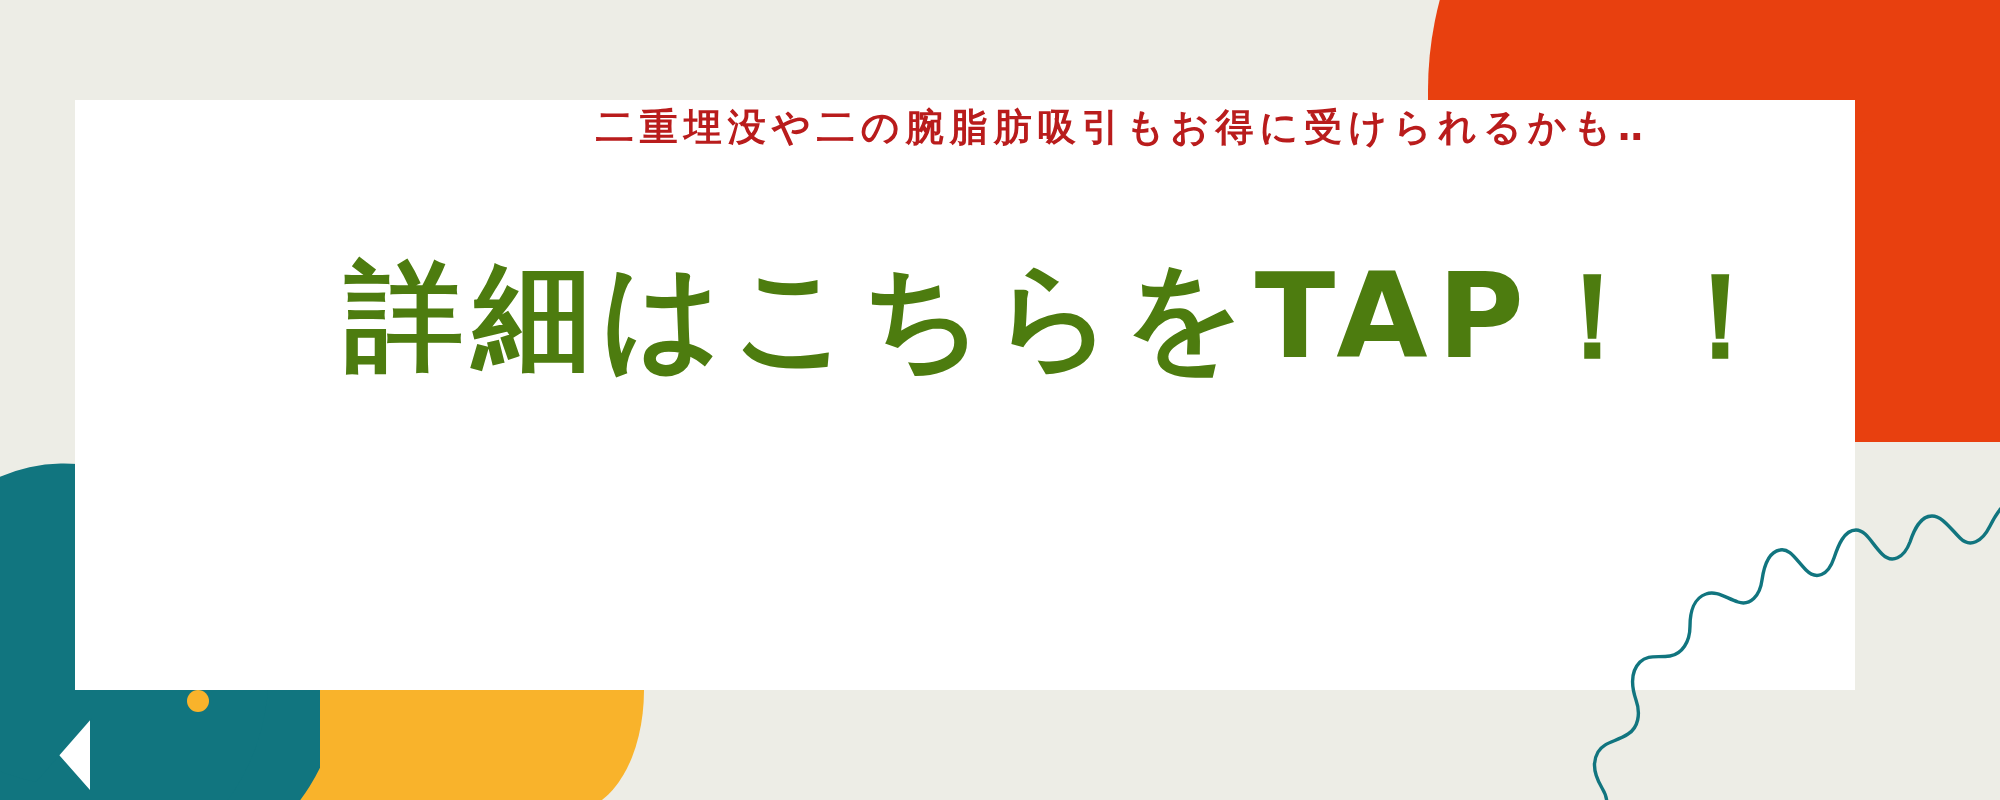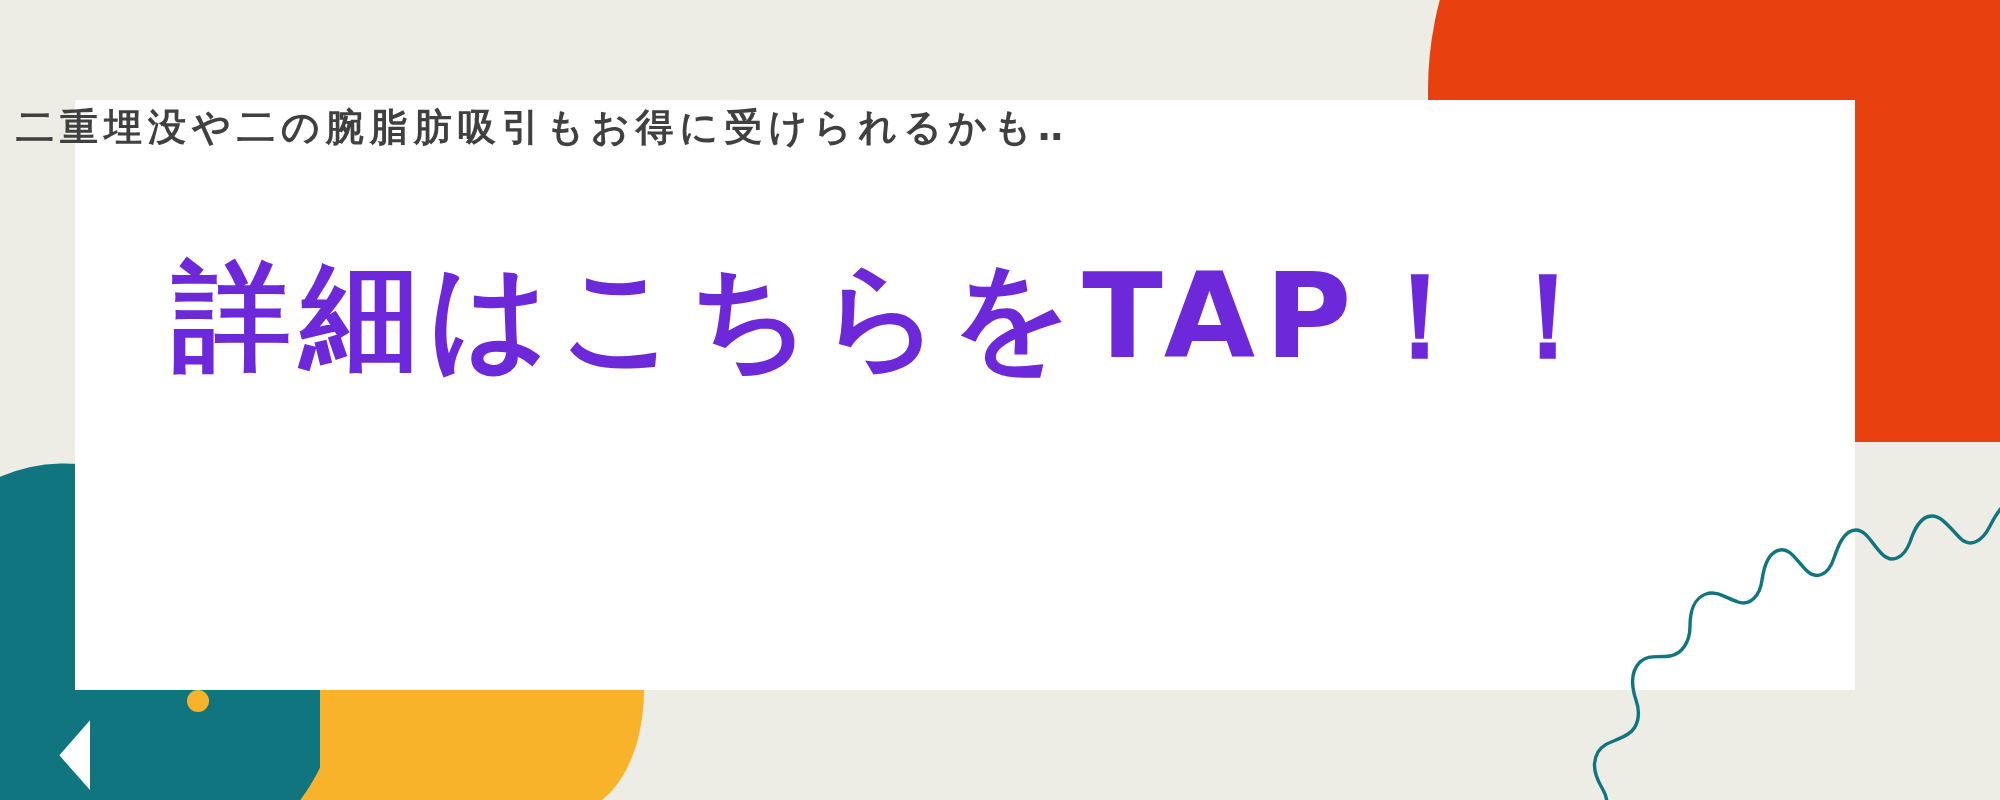--- a/index.html
+++ b/index.html
@@ -99,39 +99,39 @@
     top: 590px;
     width: 22px;
     height: 22px;
     border-radius: 50%;
     background: #f9b32b;
   }
 
   
   .subtitle {
     position: absolute;
-    left: 16px;
+    left: 9px;
     top: 102px;
     width: 1640px;
-    text-align: left;
-    color: #404040;
+    text-align: right;
+    color: #b91c1c;
     font-size: 38px;
     font-weight: 700;
     letter-spacing: 6px;
     white-space: nowrap;
     font-family: "DejaVu Sans", "Liberation Sans", sans-serif;
   }
 
   .headline {
     position: absolute;
     left: 0;
     top: 255px;
     width: 1790px;
-    text-align: center;
-    color: #6d28d9;
+    text-align: right;
+    color: #4d7c0f;
     font-size: 118px;
     font-weight: 700;
     letter-spacing: 10px;
     line-height: 1.05;
     white-space: nowrap;
     font-family: "DejaVu Sans", "Liberation Sans", sans-serif;
   }
 
   
   .squiggle {

